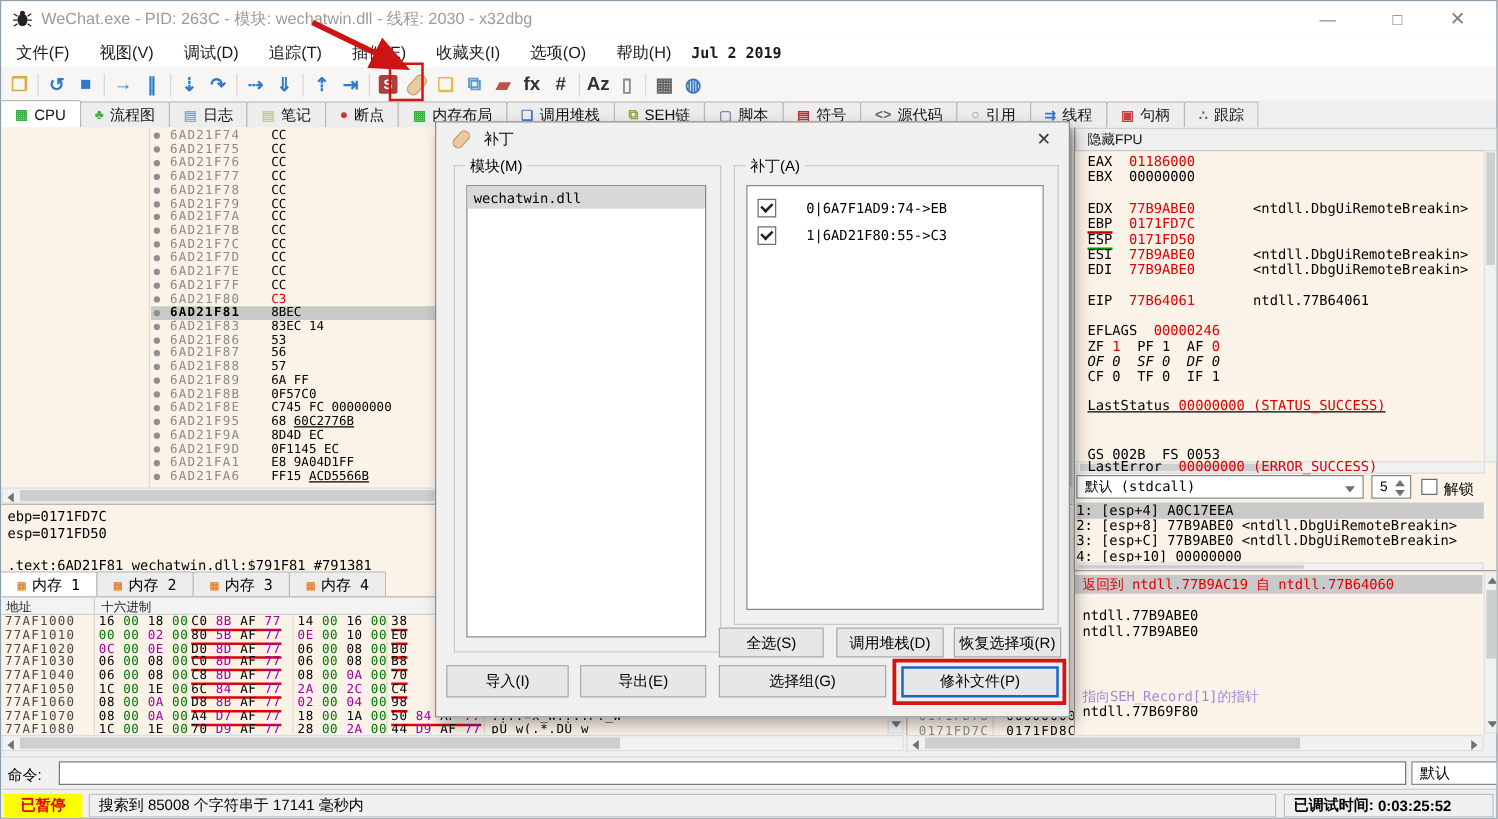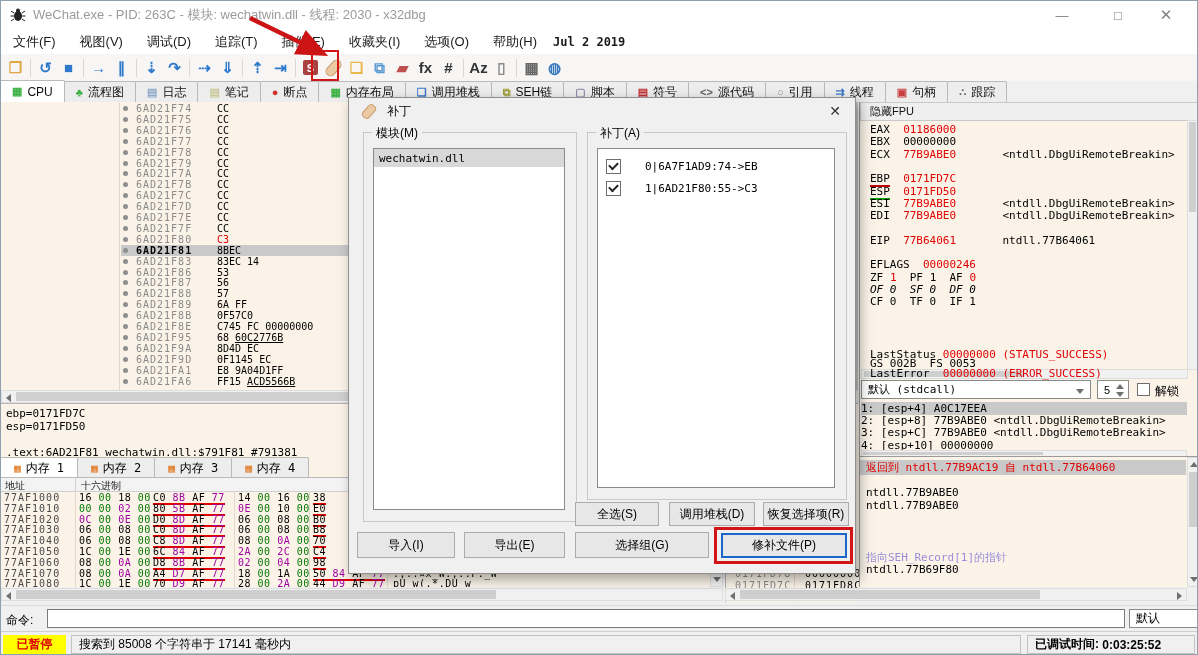--- a/index.html
+++ b/index.html
@@ -322,35 +322,35 @@
   <div class="regs" id="regs">
     <div class="fpubar">隐藏FPU</div>
     <div class="vbar" style="right:1px;top:18px;height:250px;">
       <div class="vthumb" style="top:1px;height:90px;"></div>
     </div>
     <div class="hbar" style="left:1px;top:267px;width:327px;height:10px;">
       <div class="thumb" style="left:2px;width:160px;"></div>
     </div>
   <div class="regline mono" style="top: 21px;"><span class="k">EAX  </span><span class="r">01186000</span></div>
       <div class="regline mono" style="top: 33.3px;"><span class="k">EBX  </span><span class="k">00000000</span></div>
-      <div class="regline mono" style="top: 45.6px;"><span class="k">ECX  </span><span class="r">77B9ABE0</span><span class="k">       </span><span class="k">&lt;ntdll.DbgUiRemoteBreakin&gt;</span></div>
+      <div class="regline mono" style="top: 57.9px;"><span class="k">EDX  </span><span class="r">77B9ABE0</span><span class="k">       </span><span class="k">&lt;ntdll.DbgUiRemoteBreakin&gt;</span></div>
       <div class="regline mono" style="top: 70.2px;"><span class="k ulr">EBP</span><span class="k">  </span><span class="r">0171FD7C</span></div>
       <div class="regline mono" style="top: 82.5px;"><span class="k ulg">ESP</span><span class="k">  </span><span class="r">0171FD50</span></div>
       <div class="regline mono" style="top: 94.8px;"><span class="k">ESI  </span><span class="r">77B9ABE0</span><span class="k">       </span><span class="k">&lt;ntdll.DbgUiRemoteBreakin&gt;</span></div>
       <div class="regline mono" style="top: 107.1px;"><span class="k">EDI  </span><span class="r">77B9ABE0</span><span class="k">       </span><span class="k">&lt;ntdll.DbgUiRemoteBreakin&gt;</span></div>
       <div class="regline mono" style="top: 119.4px;"></div>
       <div class="regline mono" style="top: 131.7px;"><span class="k">EIP  </span><span class="r">77B64061</span><span class="k">       </span><span class="k">ntdll.77B64061</span></div>
       <div class="regline mono" style="top: 144px;"></div>
       <div class="regline mono" style="top: 156.3px;"><span class="k">EFLAGS  </span><span class="r">00000246</span></div>
       <div class="regline mono" style="top: 168.6px;"><span class="k">ZF </span><span class="r">1</span><span class="k">  PF </span><span class="k">1</span><span class="k">  AF </span><span class="r">0</span></div>
       <div class="regline mono" style="top: 180.9px; font-style: italic;"><span class="k">OF 0  SF 0  DF 0</span></div>
       <div class="regline mono" style="top: 193.2px;"><span class="k">CF 0  TF 0  IF 1</span></div>
       <div class="regline mono" style="top: 205.5px;"></div>
       <div class="regline mono" style="top: 218px; margin-top: 47px;"><span class="k">LastError  </span><span class="r">00000000 (ERROR_SUCCESS)</span></div>
-      <div class="regline mono" style="top: 246px;"><span class="k">LastStatus </span><span class="r">00000000 (STATUS_SUCCESS)</span></div>
+      <div class="regline mono" style="top: 216px; text-decoration: underline;"><span class="k">LastStatus </span><span class="r">00000000 (STATUS_SUCCESS)</span></div>
       <div class="regline mono" style="top: 242.4px;"></div>
       <div class="regline mono" style="top: 254.7px;"><span class="k">GS 002B  FS 0053</span></div>
     </div>
 
   <div class="comborow">
     <div class="combo mono" style="left:0;top:0;width:230px;height:19px;">
       <span>默认 (stdcall)</span>
       <span class="tri tri-d" style="right:6px;top:8px;"></span>
     </div>
     <div class="spin" style="left:236px;top:0;width:32px;height:19px;">

